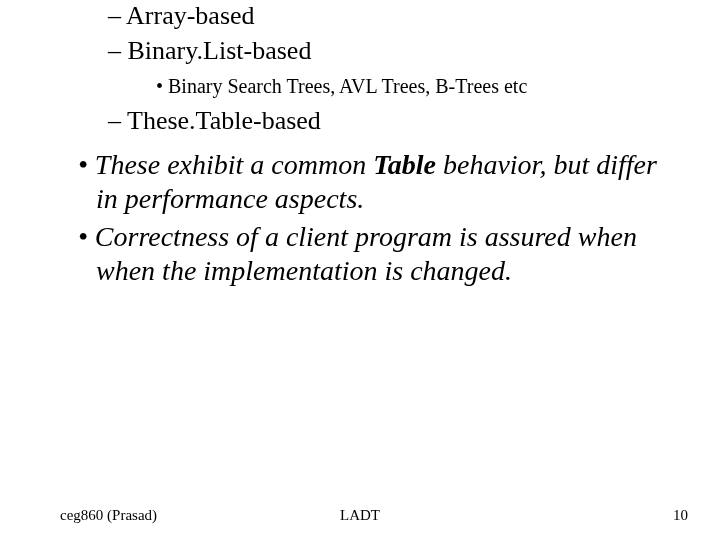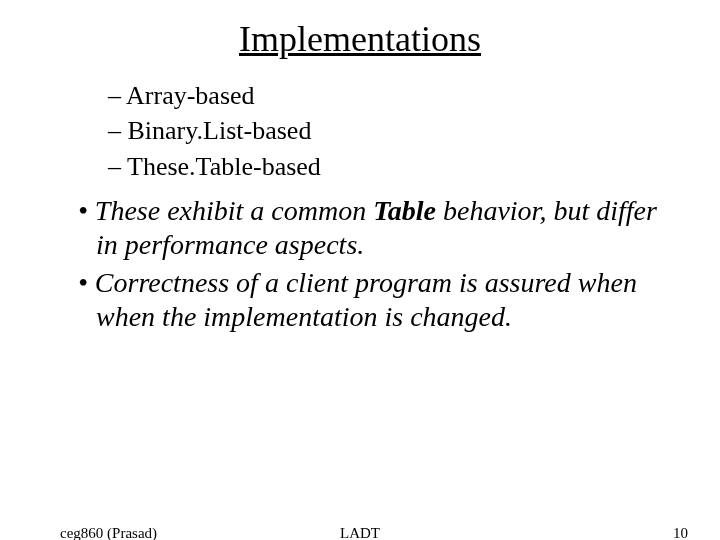--- a/index.html
+++ b/index.html
@@ -84,29 +84,31 @@
     justify-content: space-between;
     align-items: baseline;
   }
   .footer .center { position: absolute; left: 50%; transform: translateX(-50%); }
 </style>
 </head>
 <body>
 
 <div class="slide">
 
-  <div class="title">Implementations</div>
 
   <div class="content">
 
     <ul class="dash-list">
       <li>Array-based</li>
       <li>Binary.List-based</li>
     </ul>
 
+    <ul class="sub-bullet">
+      <li>Binary Search Trees, AVL Trees, B-Trees etc</li>
+    </ul>
 
     <ul class="dash-list">
       <li>These.Table-based</li>
     </ul>
 
     <ul class="main-bullets">
       <li>
         <span>These exhibit a common </span><span class="bold">Table</span><span> behavior, but differ in performance aspects.</span>
       </li>
       <li>Correctness of a client program is assured when when the implementation is changed.</li>

